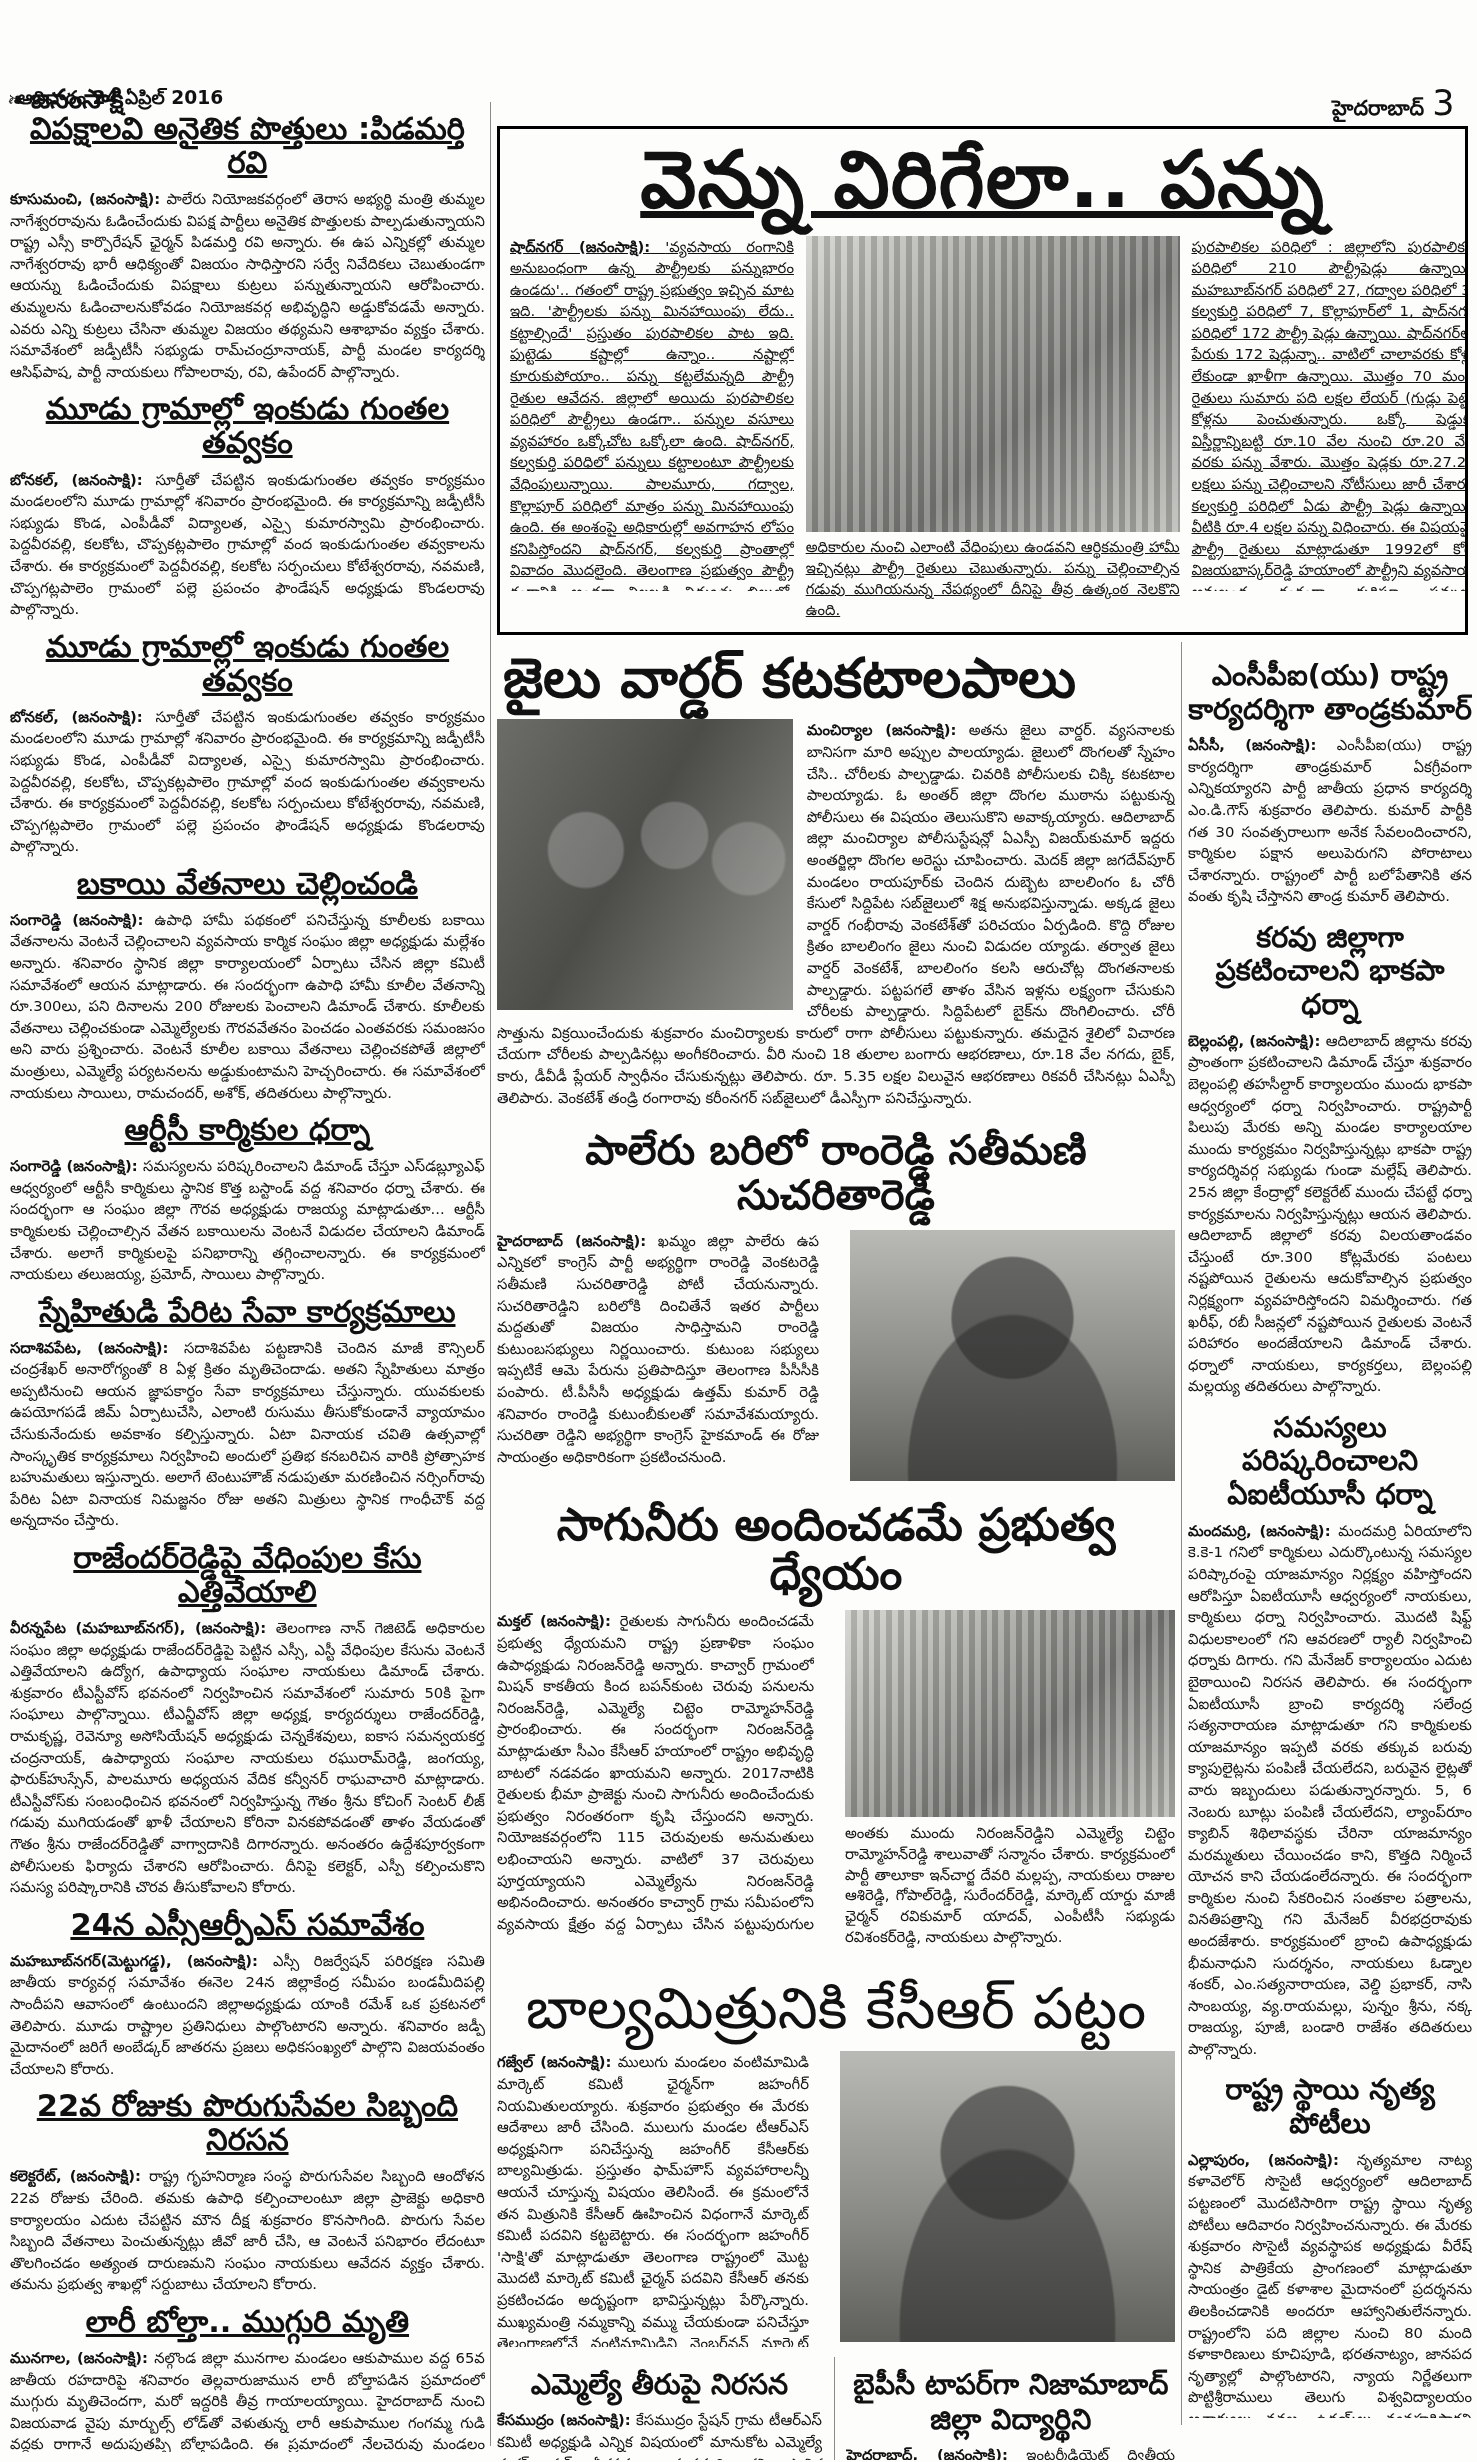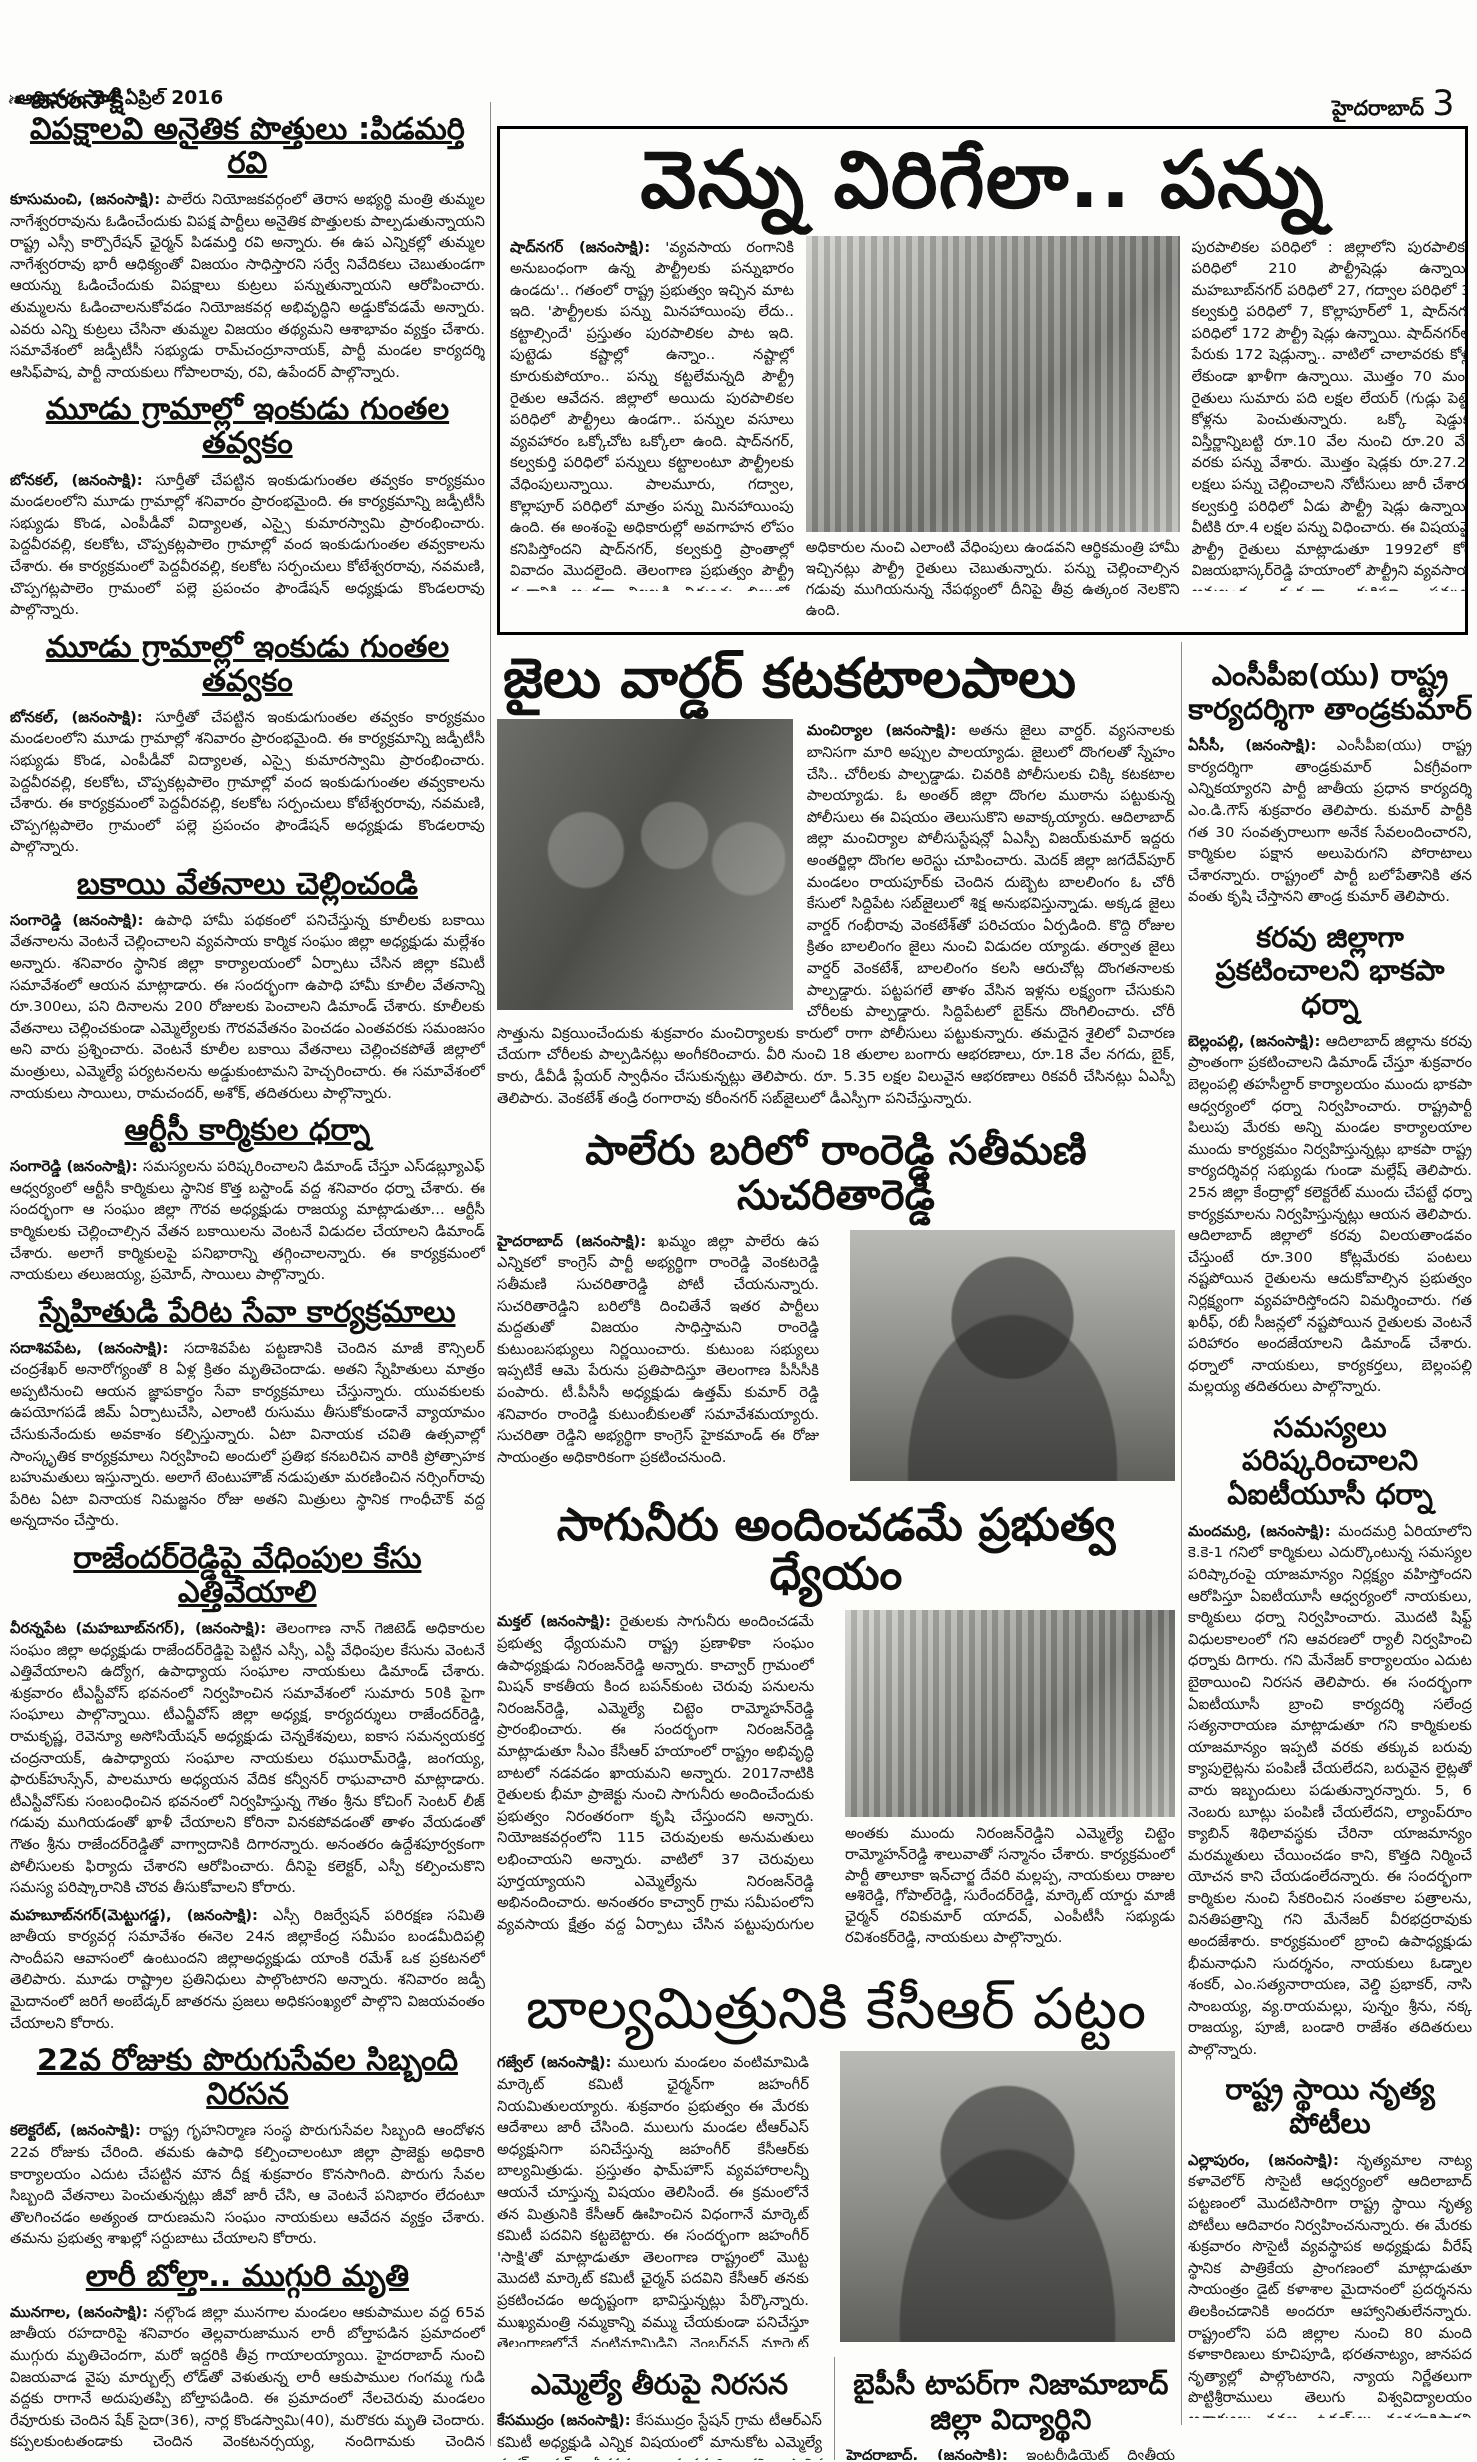--- a/index.html
+++ b/index.html
@@ -15,21 +15,21 @@
   .vrule{position:absolute;width:1px;background:#8a8a86;}
   
   .art-head{font-weight:bold;text-align:center;line-height:1.12;margin:9.9px 0 7.9px 0;font-size:30.5px;letter-spacing:0;text-decoration:underline;}
   .art-head-sm{font-weight:bold;text-align:center;line-height:1.18;margin:13.8px 0 7.9px 0;font-size:28.6px;}
   .art-body{font-size:14.8px;line-height:1.46;text-align:justify;margin:0 0 5.9px 0;}
   .art-body b{font-size:14.8px;}
   
   #left-col{position:absolute;left:9.9px;top:102px;width:475px;height:2350px;overflow:hidden;}
   
   #main-box{position:absolute;left:497px;top:126px;width:971px;height:509px;border:3px solid #000;
-            box-sizing:border-box;padding:3.9px 9.9px;overflow:hidden;}
+            box-sizing:border-box;padding:3.9px 9.9px;overflow:hidden;text-decoration:underline;}
   .main-headline{font-size:79px;font-weight:bold;text-align:center;line-height:1.05;
                  letter-spacing:1px;margin:5.9px 0 13.8px 0;}
   .main-row{display:flex;gap:11.8px;}
   .main-col{width:284px;flex:0 0 284px;overflow:hidden;height:355px;}
   .main-mid{width:374px;flex:0 0 374px;}
   .main-col.right{height:355px;}
   
   .photo{background:linear-gradient(135deg,#cfcfcb 0%,#9d9d99 35%,#7b7b78 60%,#b9b9b5 100%);
          position:relative;overflow:hidden;}
   .photo:after{content:"";position:absolute;inset:0;
@@ -80,20 +80,21 @@
       <div class="art-head">మూడు గ్రామాల్లో ఇంకుడు గుంతల తవ్వకం</div>
       <p class="art-body"><b>బోనకల్, (జనంసాక్షి): </b>సూర్తీతో చేపట్టిన ఇంకుడుగుంతల తవ్వకం కార్యక్రమం మండలంలోని మూడు గ్రామాల్లో శనివారం ప్రారంభమైంది. ఈ కార్యక్రమాన్ని జడ్పీటీసీ సభ్యుడు కొండ, ఎంపీడీవో విద్యాలత, ఎస్సై కుమారస్వామి ప్రారంభించారు. పెద్దవీరవల్లి, కలకోట, చొప్పకట్లపాలెం గ్రామాల్లో వంద ఇంకుడుగుంతల తవ్వకాలను చేశారు. ఈ కార్యక్రమంలో పెద్దవీరవల్లి, కలకోట సర్పంచులు కోటేశ్వరరావు, నవమణి, చొప్పగట్లపాలెం గ్రామంలో పల్లె ప్రపంచం ఫౌండేషన్ అధ్యక్షుడు కొండలరావు పాల్గొన్నారు.</p>
       <div class="art-head">బకాయి వేతనాలు చెల్లించండి</div>
       <p class="art-body"><b>సంగారెడ్డి (జనంసాక్షి): </b>ఉపాధి హామీ పథకంలో పనిచేస్తున్న కూలీలకు బకాయి వేతనాలను వెంటనే చెల్లించాలని వ్యవసాయ కార్మిక సంఘం జిల్లా అధ్యక్షుడు మల్లేశం అన్నారు. శనివారం స్థానిక జిల్లా కార్యాలయంలో ఏర్పాటు చేసిన జిల్లా కమిటీ సమావేశంలో ఆయన మాట్లాడారు. ఈ సందర్భంగా ఉపాధి హామీ కూలీల వేతనాన్ని రూ.300లు, పని దినాలను 200 రోజులకు పెంచాలని డిమాండ్ చేశారు. కూలీలకు వేతనాలు చెల్లించకుండా ఎమ్మెల్యేలకు గౌరవవేతనం పెంచడం ఎంతవరకు సమంజసం అని వారు ప్రశ్నించారు. వెంటనే కూలీల బకాయి వేతనాలు చెల్లించకపోతే జిల్లాలో మంత్రులు, ఎమ్మెల్యే పర్యటనలను అడ్డుకుంటామని హెచ్చరించారు. ఈ సమావేశంలో నాయకులు సాయిలు, రామచందర్, అశోక్, తదితరులు పాల్గొన్నారు.</p>
       <div class="art-head">ఆర్టీసీ కార్మికుల ధర్నా</div>
       <p class="art-body"><b>సంగారెడ్డి (జనంసాక్షి): </b>సమస్యలను పరిష్కరించాలని డిమాండ్ చేస్తూ ఎస్‌డబ్ల్యూఎఫ్ ఆధ్వర్యంలో ఆర్టీసీ కార్మికులు స్థానిక కొత్త బస్టాండ్ వద్ద శనివారం ధర్నా చేశారు. ఈ సందర్భంగా ఆ సంఘం జిల్లా గౌరవ అధ్యక్షుడు రాజయ్య మాట్లాడుతూ... ఆర్టీసీ కార్మికులకు చెల్లించాల్సిన వేతన బకాయిలను వెంటనే విడుదల చేయాలని డిమాండ్ చేశారు. అలాగే కార్మికులపై పనిభారాన్ని తగ్గించాలన్నారు. ఈ కార్యక్రమంలో నాయకులు తలుజయ్య, ప్రమోద్, సాయిలు పాల్గొన్నారు.</p>
       <div class="art-head">స్నేహితుడి పేరిట సేవా కార్యక్రమాలు</div>
       <p class="art-body"><b>సదాశివపేట, (జనంసాక్షి): </b>సదాశివపేట పట్టణానికి చెందిన మాజీ కౌన్సిలర్ చంద్రశేఖర్ అనారోగ్యంతో 8 ఏళ్ల క్రితం మృతిచెందాడు. అతని స్నేహితులు మాత్రం అప్పటినుంచి ఆయన జ్ఞాపకార్థం సేవా కార్యక్రమాలు చేస్తున్నారు. యువకులకు ఉపయోగపడే జిమ్ ఏర్పాటుచేసి, ఎలాంటి రుసుము తీసుకోకుండానే వ్యాయామం చేసుకునేందుకు అవకాశం కల్పిస్తున్నారు. ఏటా వినాయక చవితి ఉత్సవాల్లో సాంస్కృతిక కార్యక్రమాలు నిర్వహించి అందులో ప్రతిభ కనబరిచిన వారికి ప్రోత్సాహక బహుమతులు ఇస్తున్నారు. అలాగే టెంటుహౌజ్ నడుపుతూ మరణించిన నర్సింగ్‌రావు పేరిట ఏటా వినాయక నిమజ్జనం రోజు అతని మిత్రులు స్థానిక గాంధీచౌక్ వద్ద అన్నదానం చేస్తారు.</p>
       <div class="art-head">రాజేందర్‌రెడ్డిపై వేధింపుల కేసు ఎత్తివేయాలి</div>
       <p class="art-body"><b>వీరన్నపేట (మహబూబ్‌నగర్), (జనంసాక్షి): </b>తెలంగాణ నాన్ గెజిటెడ్ అధికారుల సంఘం జిల్లా అధ్యక్షుడు రాజేందర్‌రెడ్డిపై పెట్టిన ఎస్సీ, ఎస్టీ వేధింపుల కేసును వెంటనే ఎత్తివేయాలని ఉద్యోగ, ఉపాధ్యాయ సంఘాల నాయకులు డిమాండ్ చేశారు. శుక్రవారం టీఎస్టీవోస్ భవనంలో నిర్వహించిన సమావేశంలో సుమారు 50కి పైగా సంఘాలు పాల్గొన్నాయి. టీఎన్జీవోస్ జిల్లా అధ్యక్ష, కార్యదర్శులు రాజేందర్‌రెడ్డి, రామకృష్ణ, రెవెన్యూ అసోసియేషన్ అధ్యక్షుడు చెన్నకేశవులు, ఐకాస సమన్వయకర్త చంద్రనాయక్, ఉపాధ్యాయ సంఘాల నాయకులు రఘురామ్‌రెడ్డి, జంగయ్య, ఫారుక్‌హుస్సేన్, పాలమూరు అధ్యయన వేదిక కన్వీనర్ రాఘవాచారి మాట్లాడారు. టీఎస్టీవోస్‌కు సంబంధించిన భవనంలో నిర్వహిస్తున్న గౌతం శ్రీను కోచింగ్ సెంటర్ లీజ్ గడువు ముగియడంతో ఖాళీ చేయాలని కోరినా వినకపోవడంతో తాళం వేయడంతో గౌతం శ్రీను రాజేందర్‌రెడ్డితో వాగ్వాదానికి దిగారన్నారు. అనంతరం ఉద్దేశపూర్వకంగా పోలీసులకు ఫిర్యాదు చేశారని ఆరోపించారు. దీనిపై కలెక్టర్, ఎస్పీ కల్పించుకొని సమస్య పరిష్కారానికి చొరవ తీసుకోవాలని కోరారు.</p>
+      <div class="art-head">24న ఎస్సీఆర్పీఎస్ సమావేశం</div>
       <p class="art-body"><b>మహబూబ్‌నగర్(మెట్టుగడ్డ), (జనంసాక్షి): </b>ఎస్సీ రిజర్వేషన్ పరిరక్షణ సమితి జాతీయ కార్యవర్గ సమావేశం ఈనెల 24న జిల్లాకేంద్ర సమీపం బండమీదిపల్లి సాందీపని ఆవాసంలో ఉంటుందని జిల్లాఅధ్యక్షుడు యాంకి రమేశ్ ఒక ప్రకటనలో తెలిపారు. మూడు రాష్ట్రాల ప్రతినిధులు పాల్గొంటారని అన్నారు. శనివారం జడ్పీ మైదానంలో జరిగే అంబేడ్కర్ జాతరను ప్రజలు అధికసంఖ్యలో పాల్గొని విజయవంతం చేయాలని కోరారు.</p>
       <div class="art-head">22వ రోజుకు పొరుగుసేవల సిబ్బంది నిరసన</div>
       <p class="art-body"><b>కలెక్టరేట్, (జనంసాక్షి): </b>రాష్ట్ర గృహనిర్మాణ సంస్థ పొరుగుసేవల సిబ్బంది ఆందోళన 22వ రోజుకు చేరింది. తమకు ఉపాధి కల్పించాలంటూ జిల్లా ప్రాజెక్టు అధికారి కార్యాలయం ఎదుట చేపట్టిన మౌన దీక్ష శుక్రవారం కొనసాగింది. పొరుగు సేవల సిబ్బంది వేతనాలు పెంచుతున్నట్లు జీవో జారీ చేసి, ఆ వెంటనే పనిభారం లేదంటూ తొలగించడం అత్యంత దారుణమని సంఘం నాయకులు ఆవేదన వ్యక్తం చేశారు. తమను ప్రభుత్వ శాఖల్లో సర్దుబాటు చేయాలని కోరారు.</p>
       <div class="art-head">లారీ బోల్తా.. ముగ్గురి మృతి</div>
       <p class="art-body"><b>మునగాల, (జనంసాక్షి): </b>నల్గొండ జిల్లా మునగాల మండలం ఆకుపాముల వద్ద 65వ జాతీయ రహదారిపై శనివారం తెల్లవారుజామున లారీ బోల్తాపడిన ప్రమాదంలో ముగ్గురు మృతిచెందగా, మరో ఇద్దరికి తీవ్ర గాయాలయ్యాయి. హైదరాబాద్ నుంచి విజయవాడ వైపు మార్బుల్స్ లోడ్‌తో వెళుతున్న లారీ ఆకుపాముల గంగమ్మ గుడి వద్దకు రాగానే అదుపుతప్పి బోల్తాపడింది. ఈ ప్రమాదంలో నేలచెరువు మండలం రేవూరుకు చెందిన షేక్ సైదా(36), నార్ల కొండస్వామి(40), మరొకరు మృతి చెందారు. కప్పలకుంటతండాకు చెందిన వెంకటనర్సయ్య, నందిగామకు చెందిన మరియదాస్(డ్రైవర్)లకు తీవ్రగాయాలయ్యాయి. క్షతగాత్రులను కోదాడ ప్రభుత్వ ఆస్పత్రికి తరలించారు. పోలీసులు ఘటనాస్థలిని పరిశీలించి కేసు నమోదు చేశారు.</p>
     </div>
 
   <div id="main-box">
     <div class="main-headline">వెన్ను విరిగేలా.. పన్ను</div>
     <div class="main-row">

